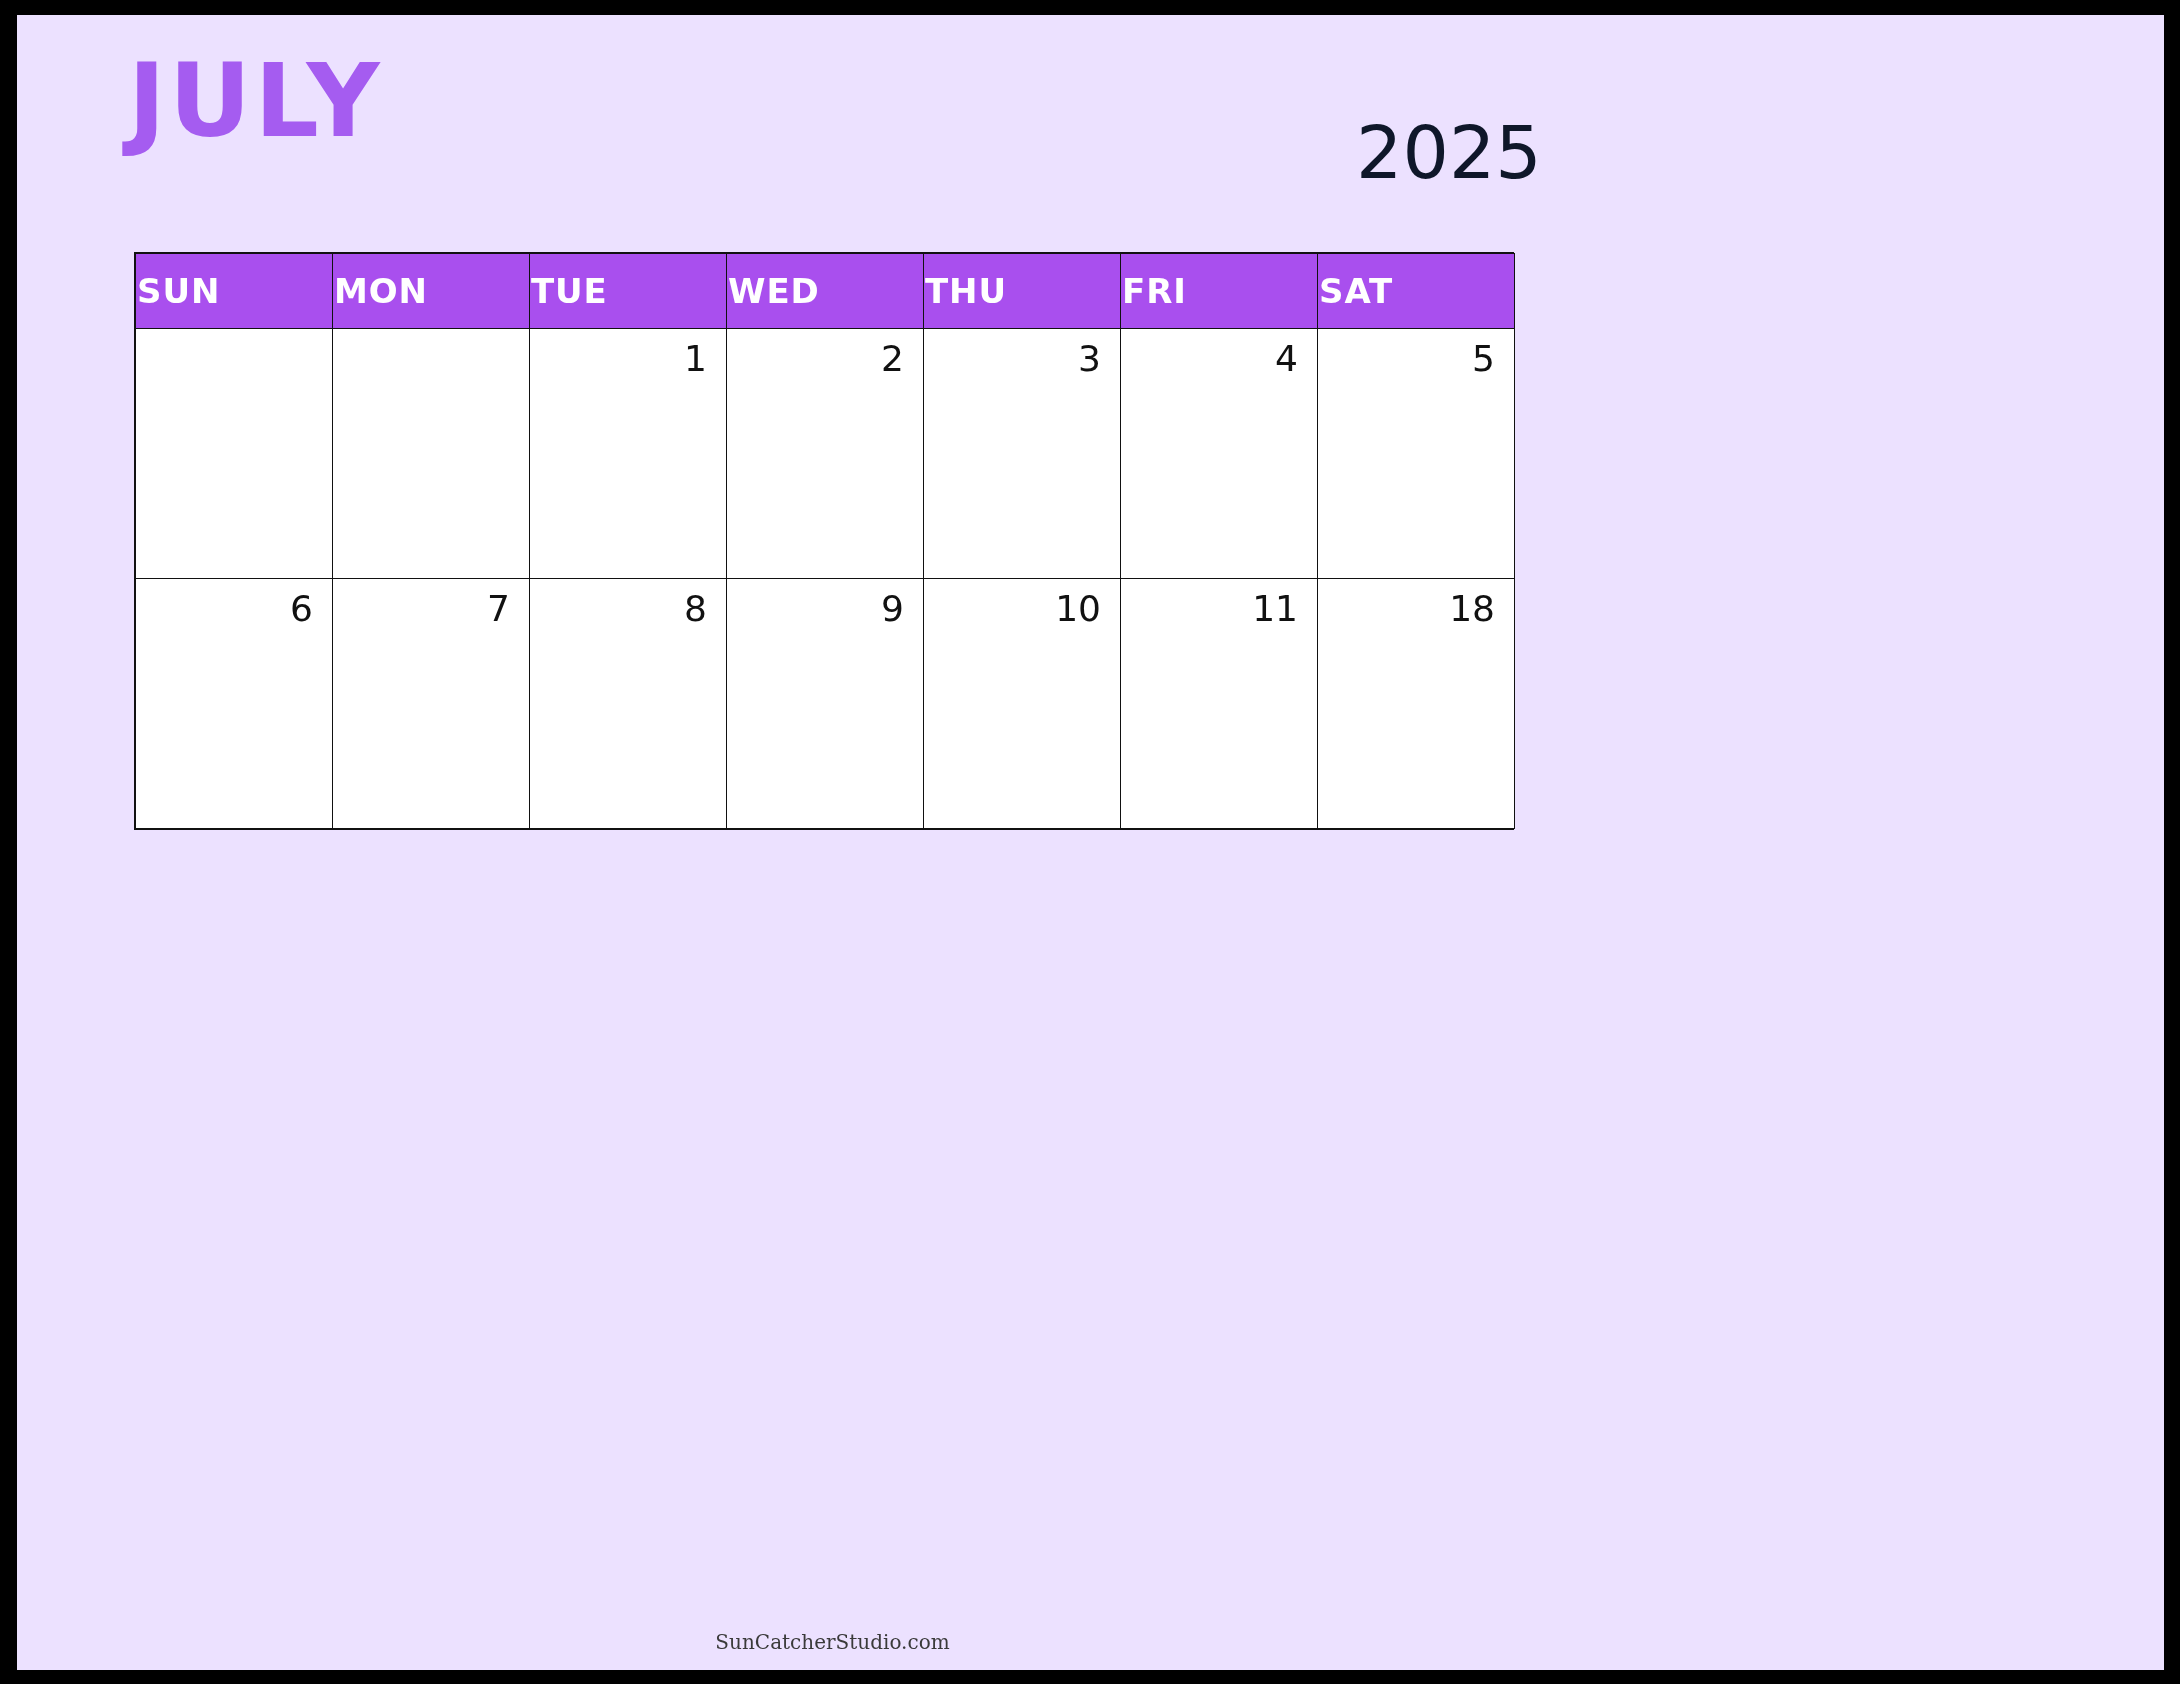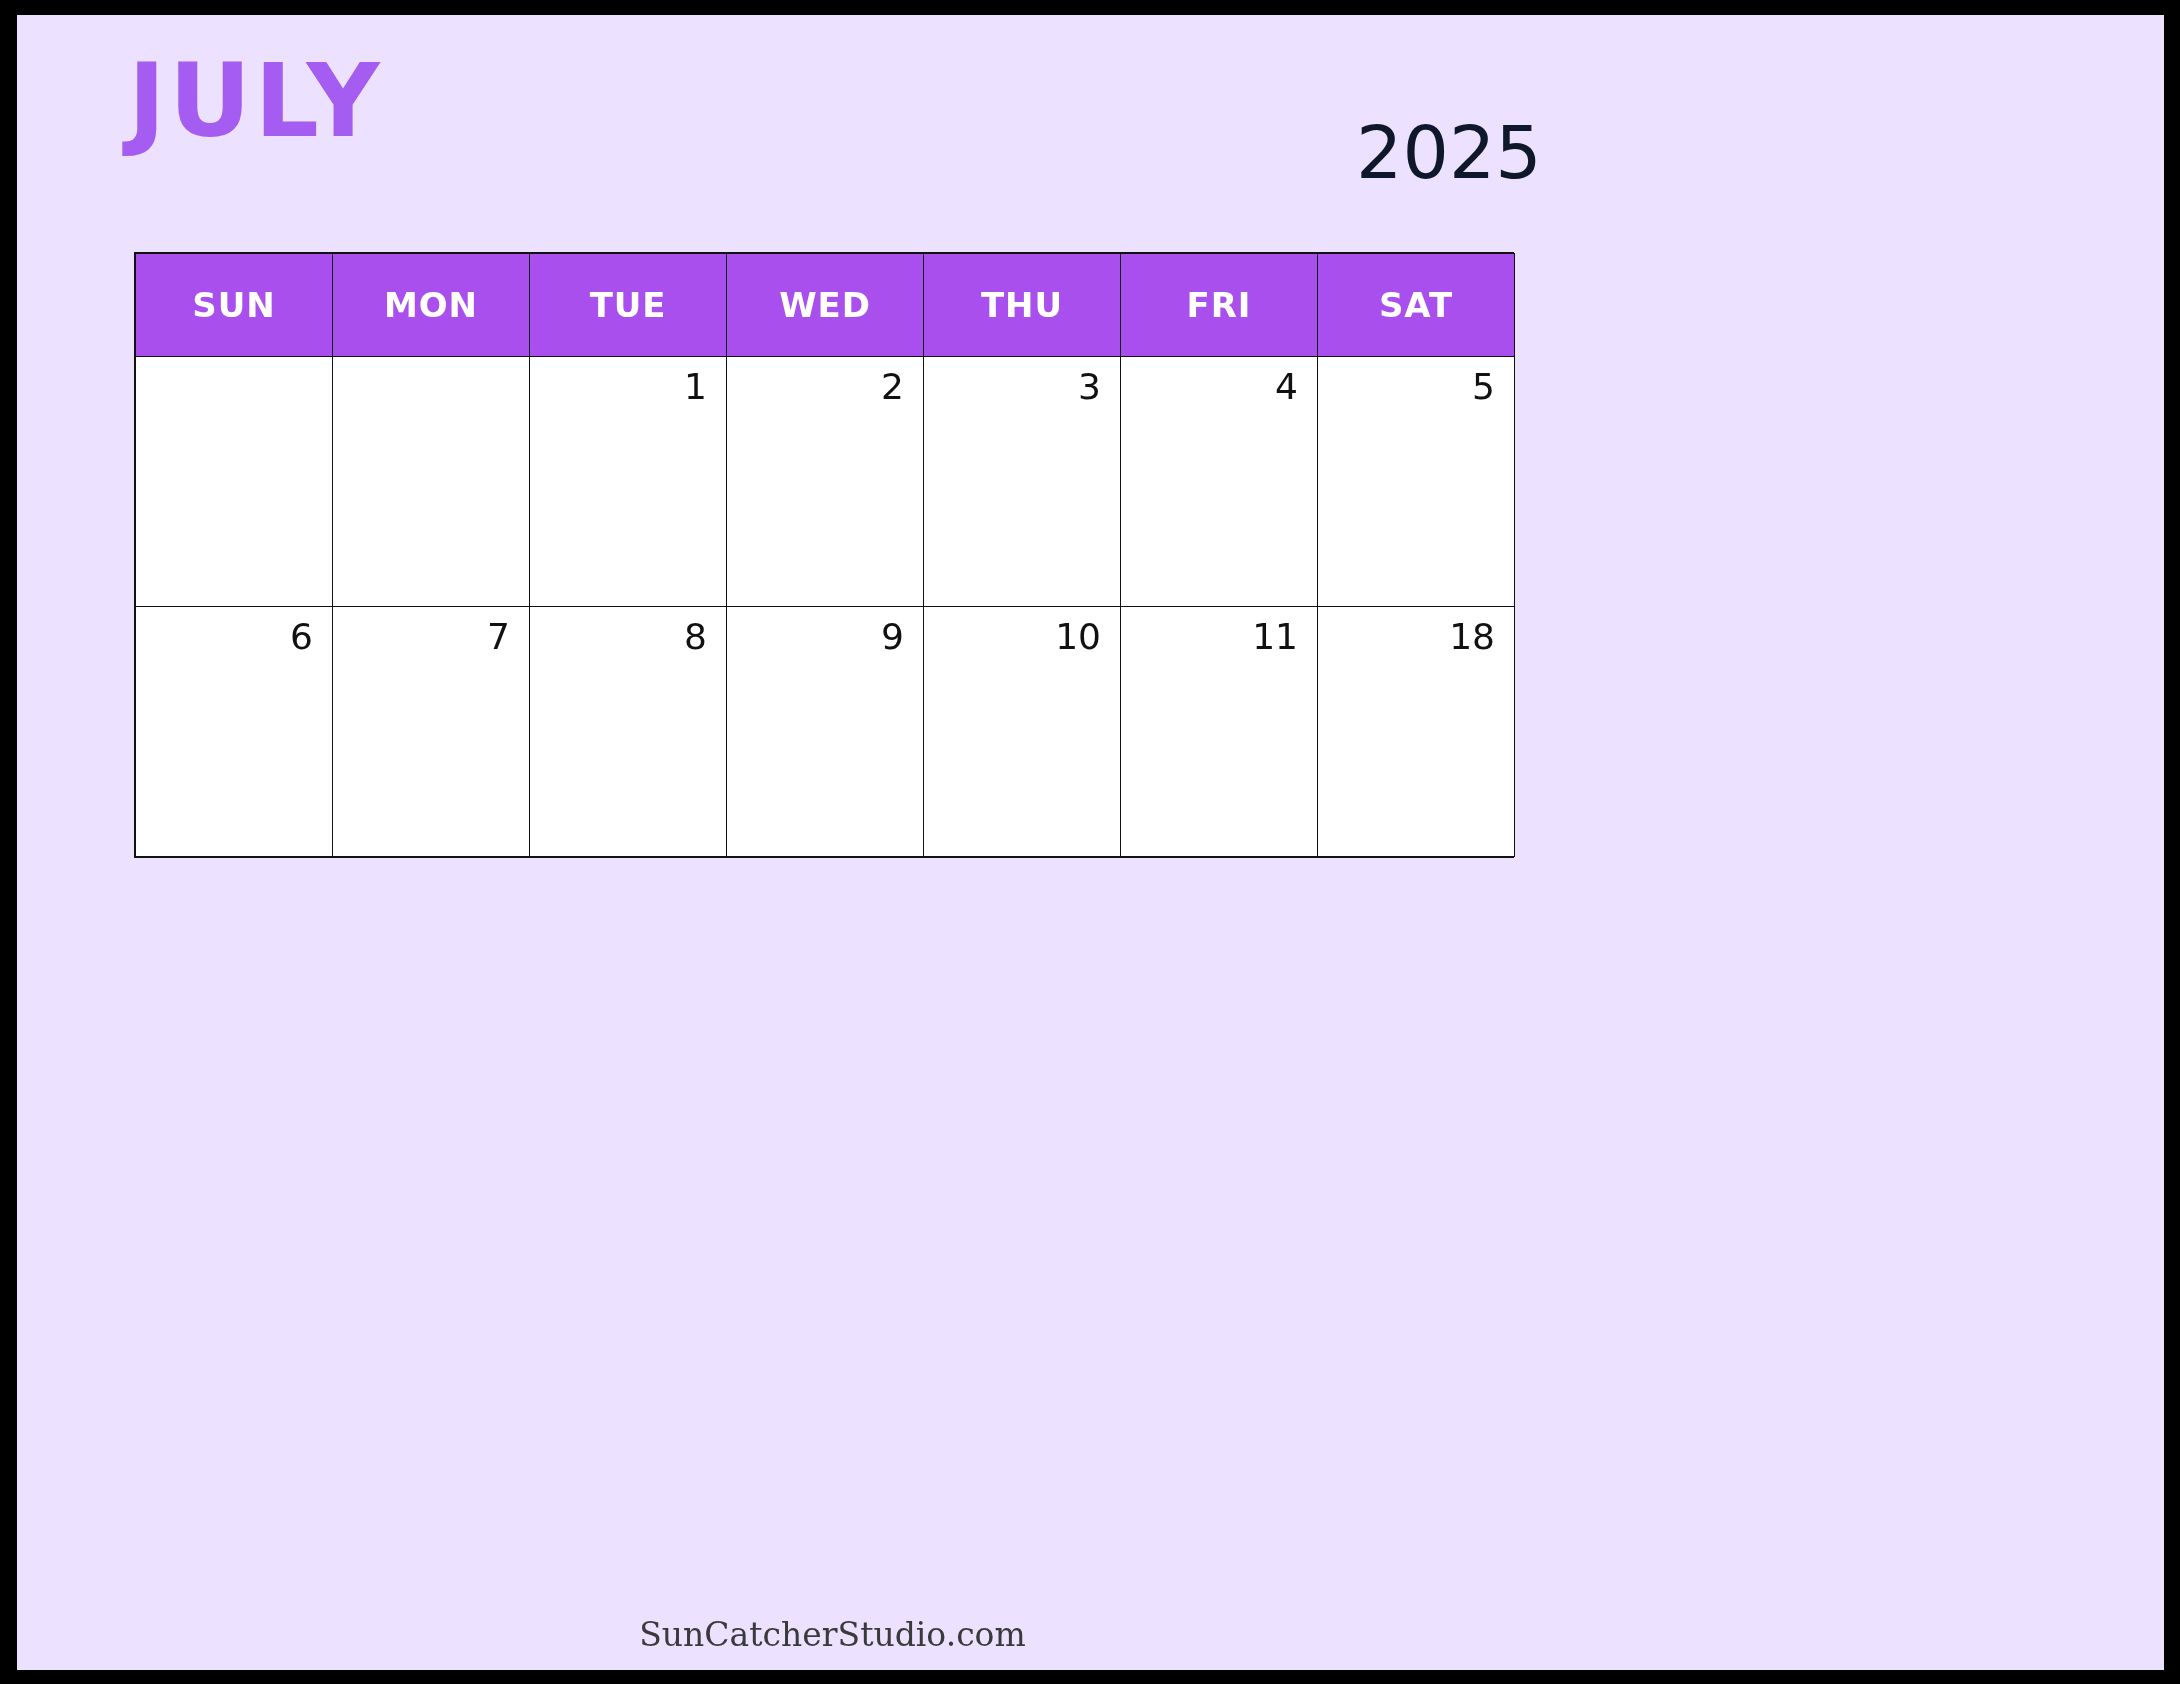--- a/index.html
+++ b/index.html
@@ -84,23 +84,23 @@
     table-layout: fixed;
   }
 
   table.cal th {
     background: #a94fee;
     color: #ffffff;
     font-family: "DejaVu Sans", sans-serif;
     font-weight: bold;
     font-size: 34px;
     letter-spacing: 0.9px;
-    height: 103px;
+    height: 75px;
     border: 1.7px solid #111111;
-    text-align: center;
+    text-align: left;
     vertical-align: middle;
   }
 
   table.cal td {
     background: #ffffff;
     border: 1.7px solid #111111;
     height: 250px;
     vertical-align: top;
     text-align: right;
     padding: 8.5px 19px 0 0;
@@ -113,21 +113,21 @@
     color: transparent;
   }
 
   .footer {
     position: absolute;
     left: 0;
     bottom: 15.3px;
     width: 1559px;
     text-align: center;
     font-family: "DejaVu Serif", serif;
-    font-size: 33px;
+    font-size: 20px;
     color: #3a3a3a;
   }
 
   
   .notes-col {
     flex: 1;
     position: relative;
     padding-top: 41px;
   }
 

